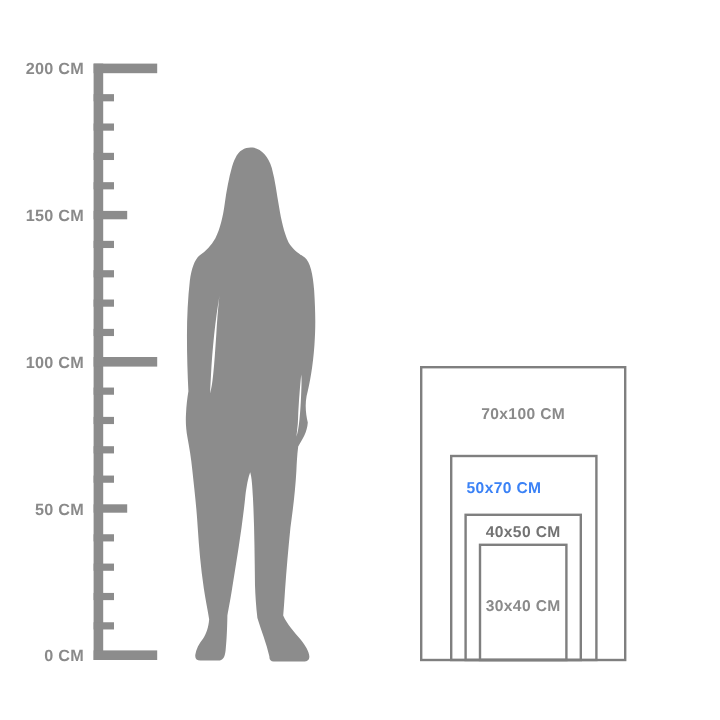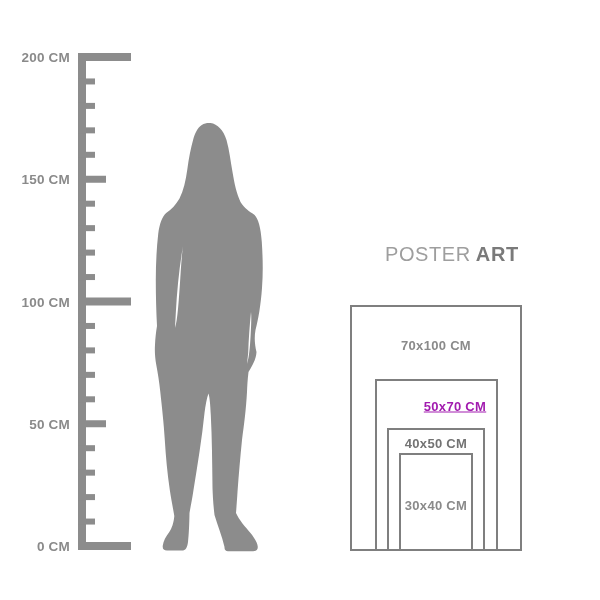--- a/index.html
+++ b/index.html
@@ -131,28 +131,25 @@
       C177.6,321 178.9,299 180.3,278
       C181.2,264 182,253 183,246 Z"></path>
     <path fill="#ffffff" d="
       M251,312
       C249.6,326 248.6,340 248.2,353
       L247,364
       C249.4,357 250.3,343 250.9,330
       C251.3,322 251.5,316 251,312 Z"></path>
   </svg>
 
-  <div class="brand">
-    <span class="regular" style="color: rgb(158, 158, 158);">POSTER</span><span class="bold" style="color: rgb(122, 122, 122);">ART</span>
-  </div>
 
   <div class="layer" style="width:600px;height:600px;">
       <div class="size-rect" style="left: 349.9px; top: 305px; width: 172.2px; height: 246px; border: 2px solid rgb(127, 127, 127);"></div>
       <div class="size-label" style="left: 436px; top: 344.9px; color: rgb(138, 138, 138);">70x100 CM</div>
       <div class="size-rect" style="left: 374.5px; top: 378.8px; width: 123px; height: 172.2px; border: 2px solid rgb(127, 127, 127);"></div>
-      <div class="size-label" style="left: 455px; top: 406.4px; color: #a21caf; text-decoration: underline;">50x70 CM</div>
+      <div class="size-label" style="left: 420px; top: 406.4px; color: #3b82f6;">50x70 CM</div>
       <div class="size-rect" style="left: 386.8px; top: 428px; width: 98.4px; height: 123px; border: 2px solid rgb(127, 127, 127);"></div>
       <div class="size-label" style="left: 436px; top: 443.3px; color: #737373;">40x50 CM</div>
       <div class="size-rect" style="left: 399.1px; top: 452.6px; width: 73.8px; height: 98.4px; border: 2px solid rgb(127, 127, 127);"></div>
       <div class="size-label" style="left: 436px; top: 504.8px; color: rgb(138, 138, 138);">30x40 CM</div>
     </div>
 
 </div>
 
 </body></html>

